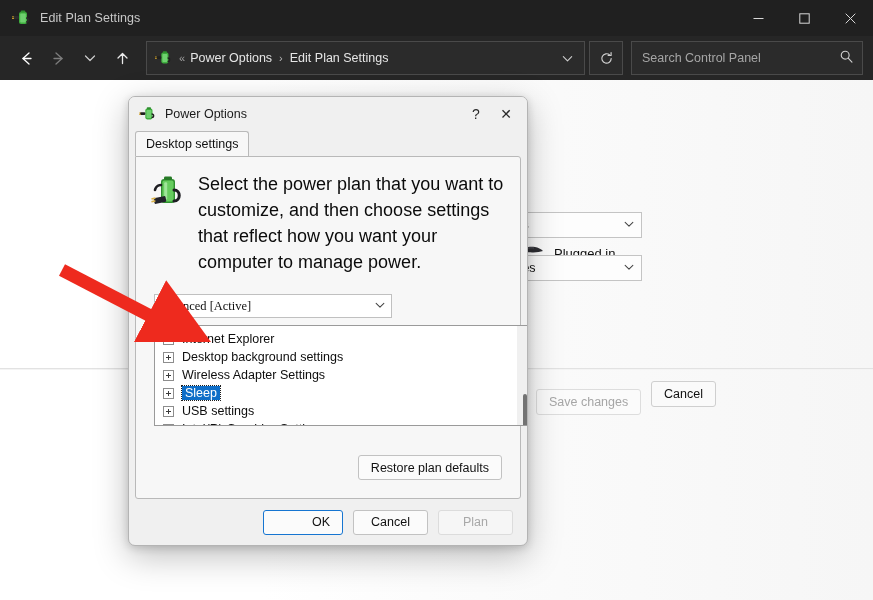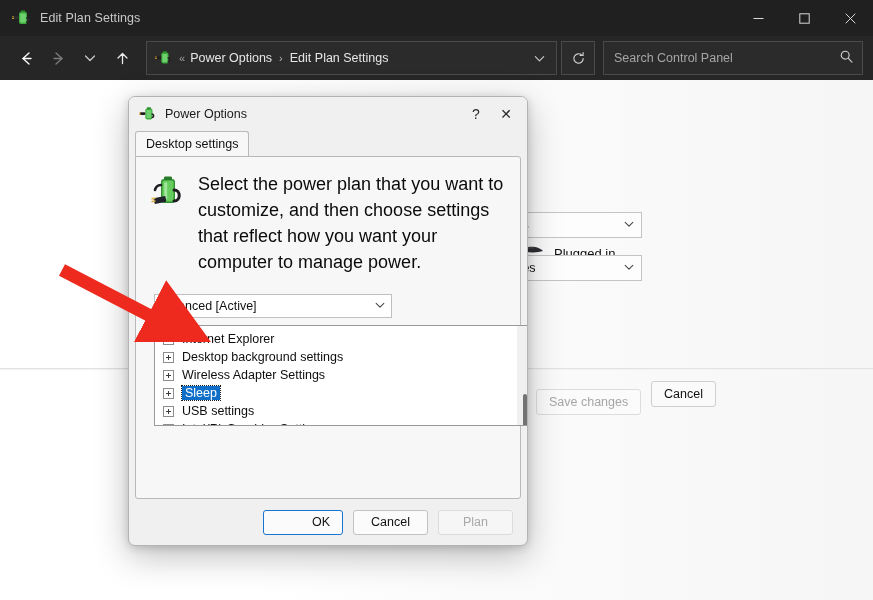--- a/index.html
+++ b/index.html
@@ -53,21 +53,21 @@
   .ab-btn {
     width:30px; height:30px; display:flex; align-items:center; justify-content:center;
     color:#cfcfcf; flex:0 0 auto;
   }
   .refreshbtn {
     width:34px; height:34px; margin-left:4px; display:flex; align-items:center;
     justify-content:center; color:#d0d0d0; border:1px solid #4a4a4a; background:#2b2b2b;
     flex:0 0 auto;
   }
   .searchbox {
-    width:260px; height:34px; margin-left:8px; border:1px solid #4a4a4a; background:#2b2b2b;
+    width:232px; height:34px; margin-left:8px; border:1px solid #4a4a4a; background:#2b2b2b;
     display:flex; align-items:center; padding:0 8px; flex:0 0 auto;
   }
   .searchbox input {
     flex:1 1 auto; background:transparent; border:0; outline:none;
     color:#c9c9c9; font-size:12.5px; font-family:"Liberation Sans", sans-serif; min-width:0;
   }
   .searchbox input::placeholder { color:#a6a6a6; }
   .search-ic { color:#d0d0d0; flex:0 0 auto; }
 
   
@@ -126,21 +126,21 @@
 
   .intro { display:flex; padding:14px 14px 0 12px; }
   .intro-ic { width:40px; height:40px; position:relative; flex:0 0 auto; margin-right:10px;}
   .intro-text { font-size:18px; color:#0b0b0b; line-height:1.45; }
 
   .plan-combo {
     position:absolute; left:18px; top:137px; width:238px; height:24px;
     border:1px solid #c0c0c0; background:#ffffff; display:flex; align-items:center;
     padding:0 5px; font-size:12.5px; color:#111;
   }
-  .plan-combo .cv { flex:1 1 auto; }
+  .plan-combo .cv { flex:1 1 auto;font-family:Liberation Serif, serif; }
   .plan-combo .cc { color:#333; font-size:10px; }
 
   .tree {
     position:absolute; left:18px; top:168px; width:380px; bottom:72px;
     border:1px solid #9a9a9a; background:#ffffff; overflow:hidden;
   }
   .tree-inner { padding:4px 0 0 0; position:relative; }
   .trow { height:18px; display:flex; align-items:center; padding-left:8px; }
   .expander {
     width:11px; height:11px; border:1px solid #8d8d8d; background:#fff;
@@ -407,20 +407,23 @@
           <div class="trow">
             <span class="expander"></span>
             <span class="tlabel">Intel(R) Graphics Settings</span>
           </div>
         </div>
       <div class="tree-sb">
         <div class="tree-sb-thumb"></div>
       </div>
     </div>
 
+    <div class="restore-btn">
+      <span>Restore plan defaults</span>
+    </div>
   </div>
 
   <div class="dlg-footer">
     <div class="dbtn default">
       <span>OK</span>
     </div>
     <div class="dbtn">
       <span>Cancel</span>
     </div>
     <div class="dbtn disabled">

